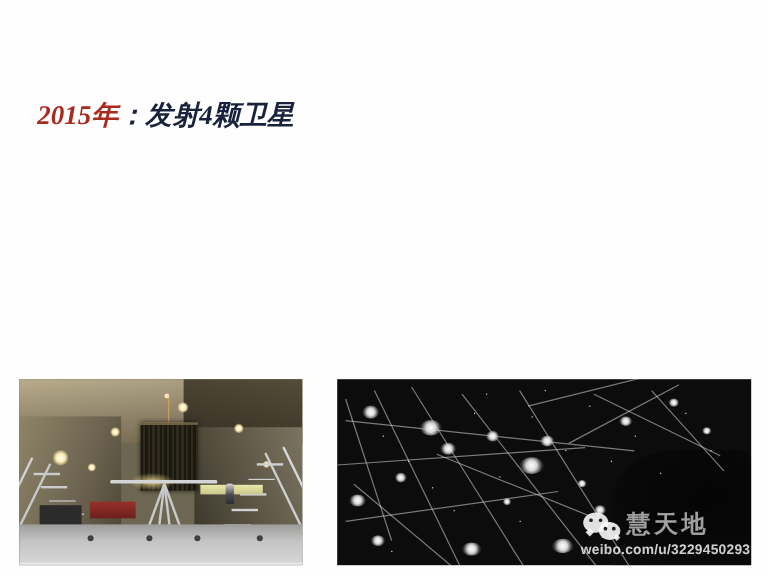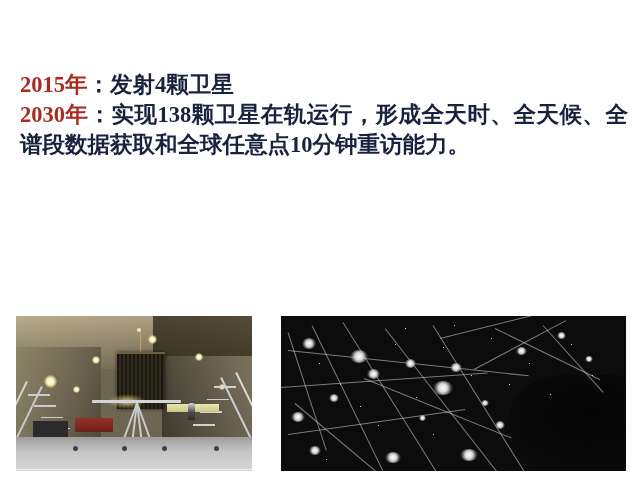--- a/index.html
+++ b/index.html
@@ -48,23 +48,24 @@
     font-size: 22.5px;
     font-weight: 700;
     line-height: 30px;
     color: #18223c;
     font-family: "Liberation Serif", "DejaVu Serif", serif;
     text-align: justify;
     text-justify: inter-character;
   }
   .para {
     display: block;
-    margin: 0;
+    margin: 11px;
     padding: 0;
     text-indent: 0;
+    font-style: italic;
   }
   .year {
     color: #a92a1e;
     font-weight: 700;
     letter-spacing: 0px;
   }
   .sep {
     color: #18223c;
     font-weight: 700;
   }
@@ -289,23 +290,20 @@
 
 
   <div class="body-block">
 
     <p class="para">
       <span class="year">2015年</span><span class="sep">：</span><span class="txt">发射4颗卫星</span>
     </p>
 
 
 
-    <p class="para">
-      <span class="year">2030年</span><span class="sep">：</span><span class="txt">实现138颗卫星在轨运行，形成全天时、全天候、全谱段数据获取和全球任意点10分钟重访能力。</span>
-    </p>
 
   </div>
 
   <div class="photo" id="photo-satellite">
     <div class="cr-ceiling"></div>
     <div class="cr-ceiling2"></div>
     <div class="cr-wallL"></div>
     <div class="cr-wallR"></div>
 
     <div class="cr-light" style="left:56%;top:12%;width:9px;height:9px;"></div>
@@ -413,15 +411,29 @@
       <div class="speck" style="left:78%;top:50%;"></div>
       <div class="speck" style="left:84%;top:18%;"></div>
       <div class="speck" style="left:90%;top:38%;"></div>
       <div class="speck" style="left:28%;top:70%;"></div>
       <div class="speck" style="left:44%;top:76%;"></div>
       <div class="speck" style="left:13%;top:92%;"></div>
       <div class="speck" style="left:36%;top:8%;"></div>
       <div class="speck" style="left:50%;top:6%;"></div>
     </div>
 
+    <div class="watermark">
+      <div class="wm-logo">
+        <div class="wm-bubble wm-b1"></div>
+        <div class="wm-tail1"></div>
+        <div class="wm-dot" style="left:5px;top:5px;"></div>
+        <div class="wm-dot" style="left:13px;top:5px;"></div>
+        <div class="wm-bubble wm-b2"></div>
+        <div class="wm-tail2"></div>
+        <div class="wm-dot" style="left:17px;top:12px;"></div>
+        <div class="wm-dot" style="left:24px;top:12px;"></div>
+      </div>
+      <div class="wm-cn">慧天地</div>
+      <div class="wm-url">weibo.com/u/3229450293</div>
+    </div>
   </div>
 
 </div>
 
 </body></html>

